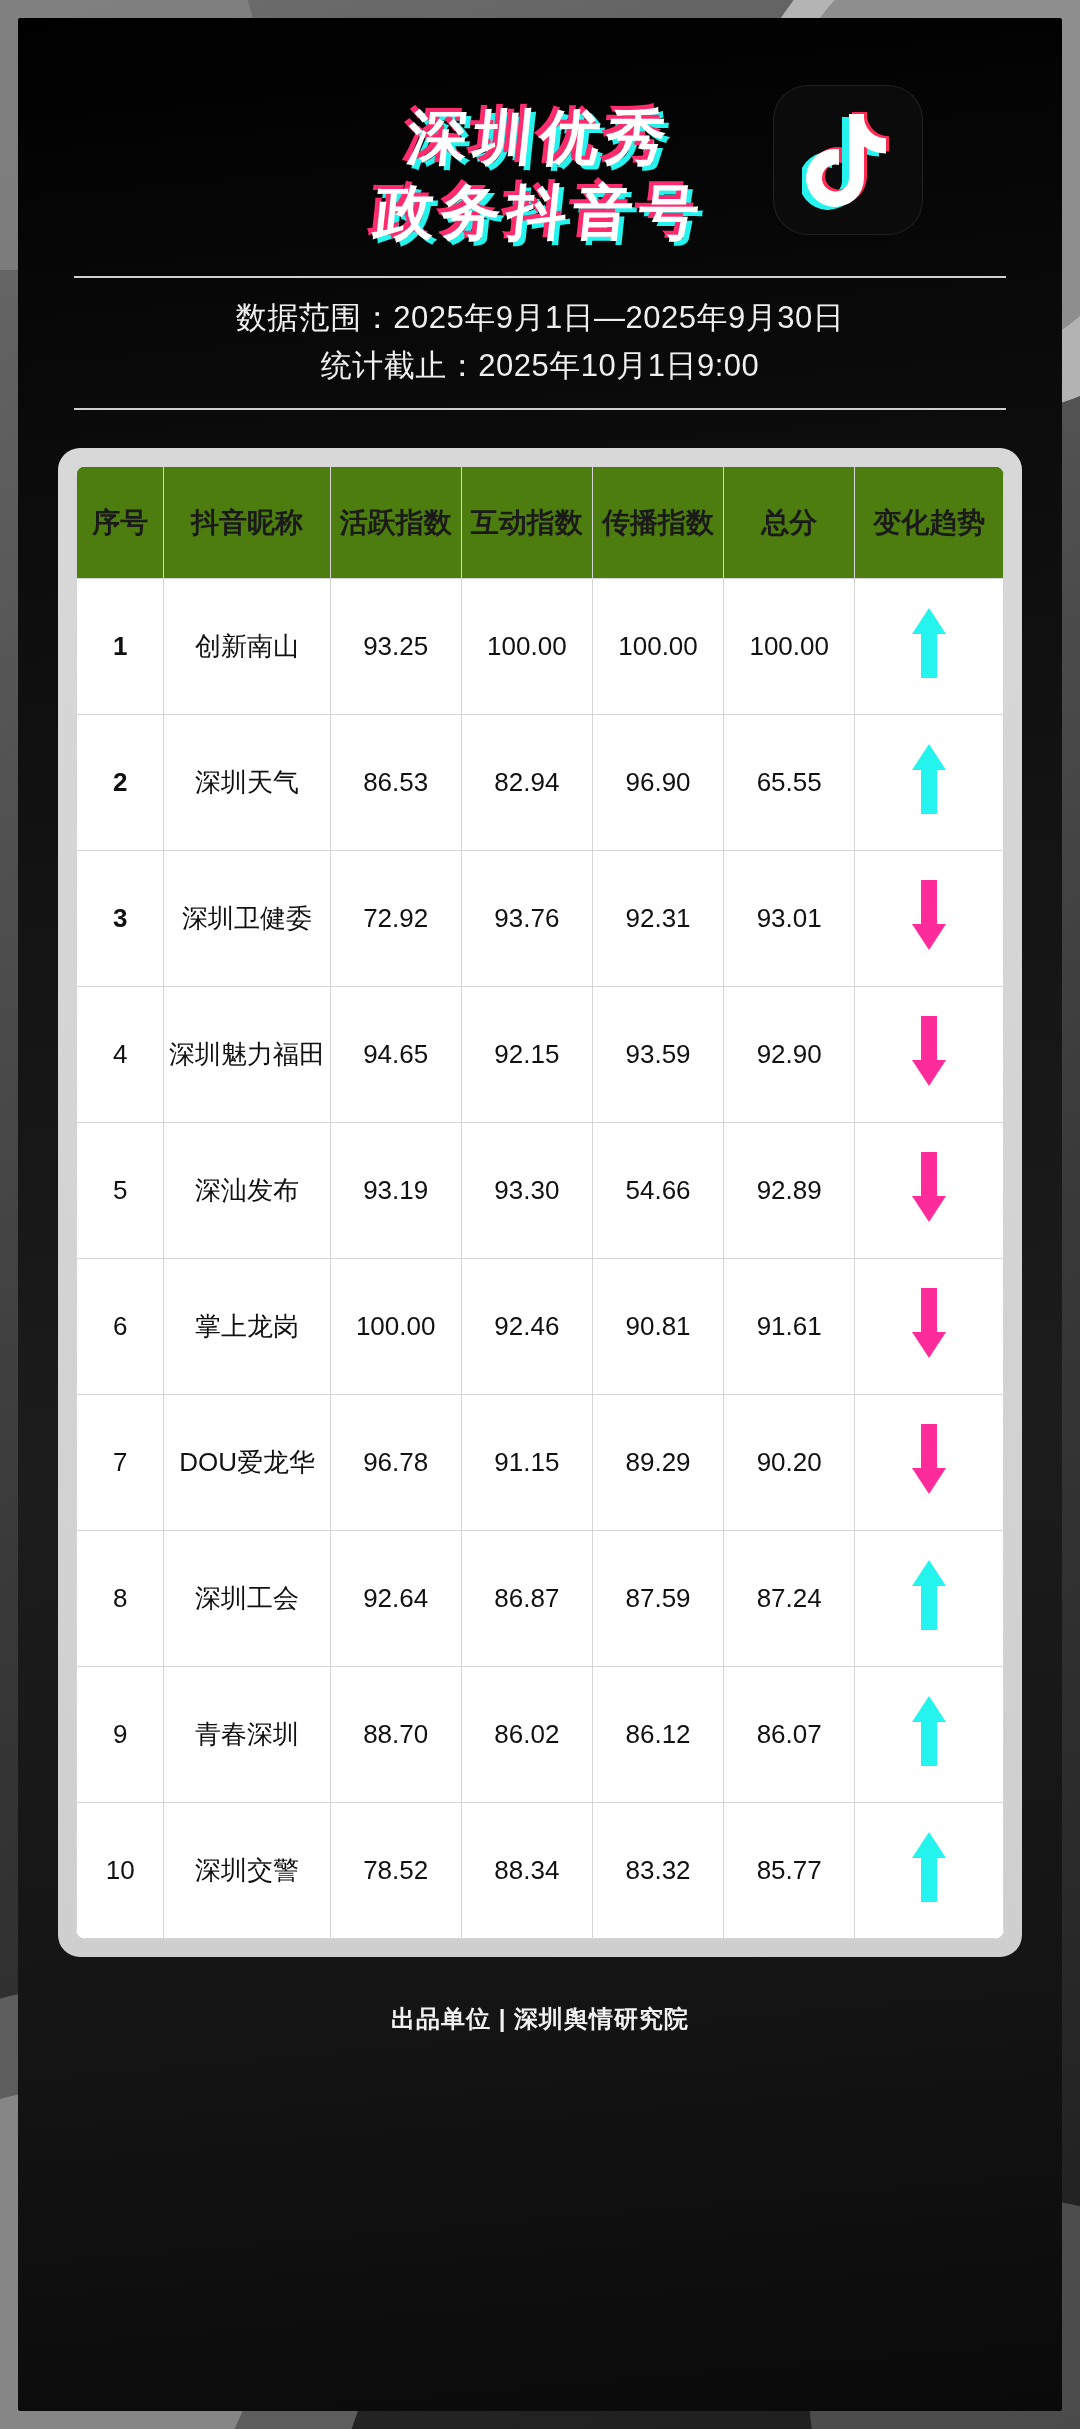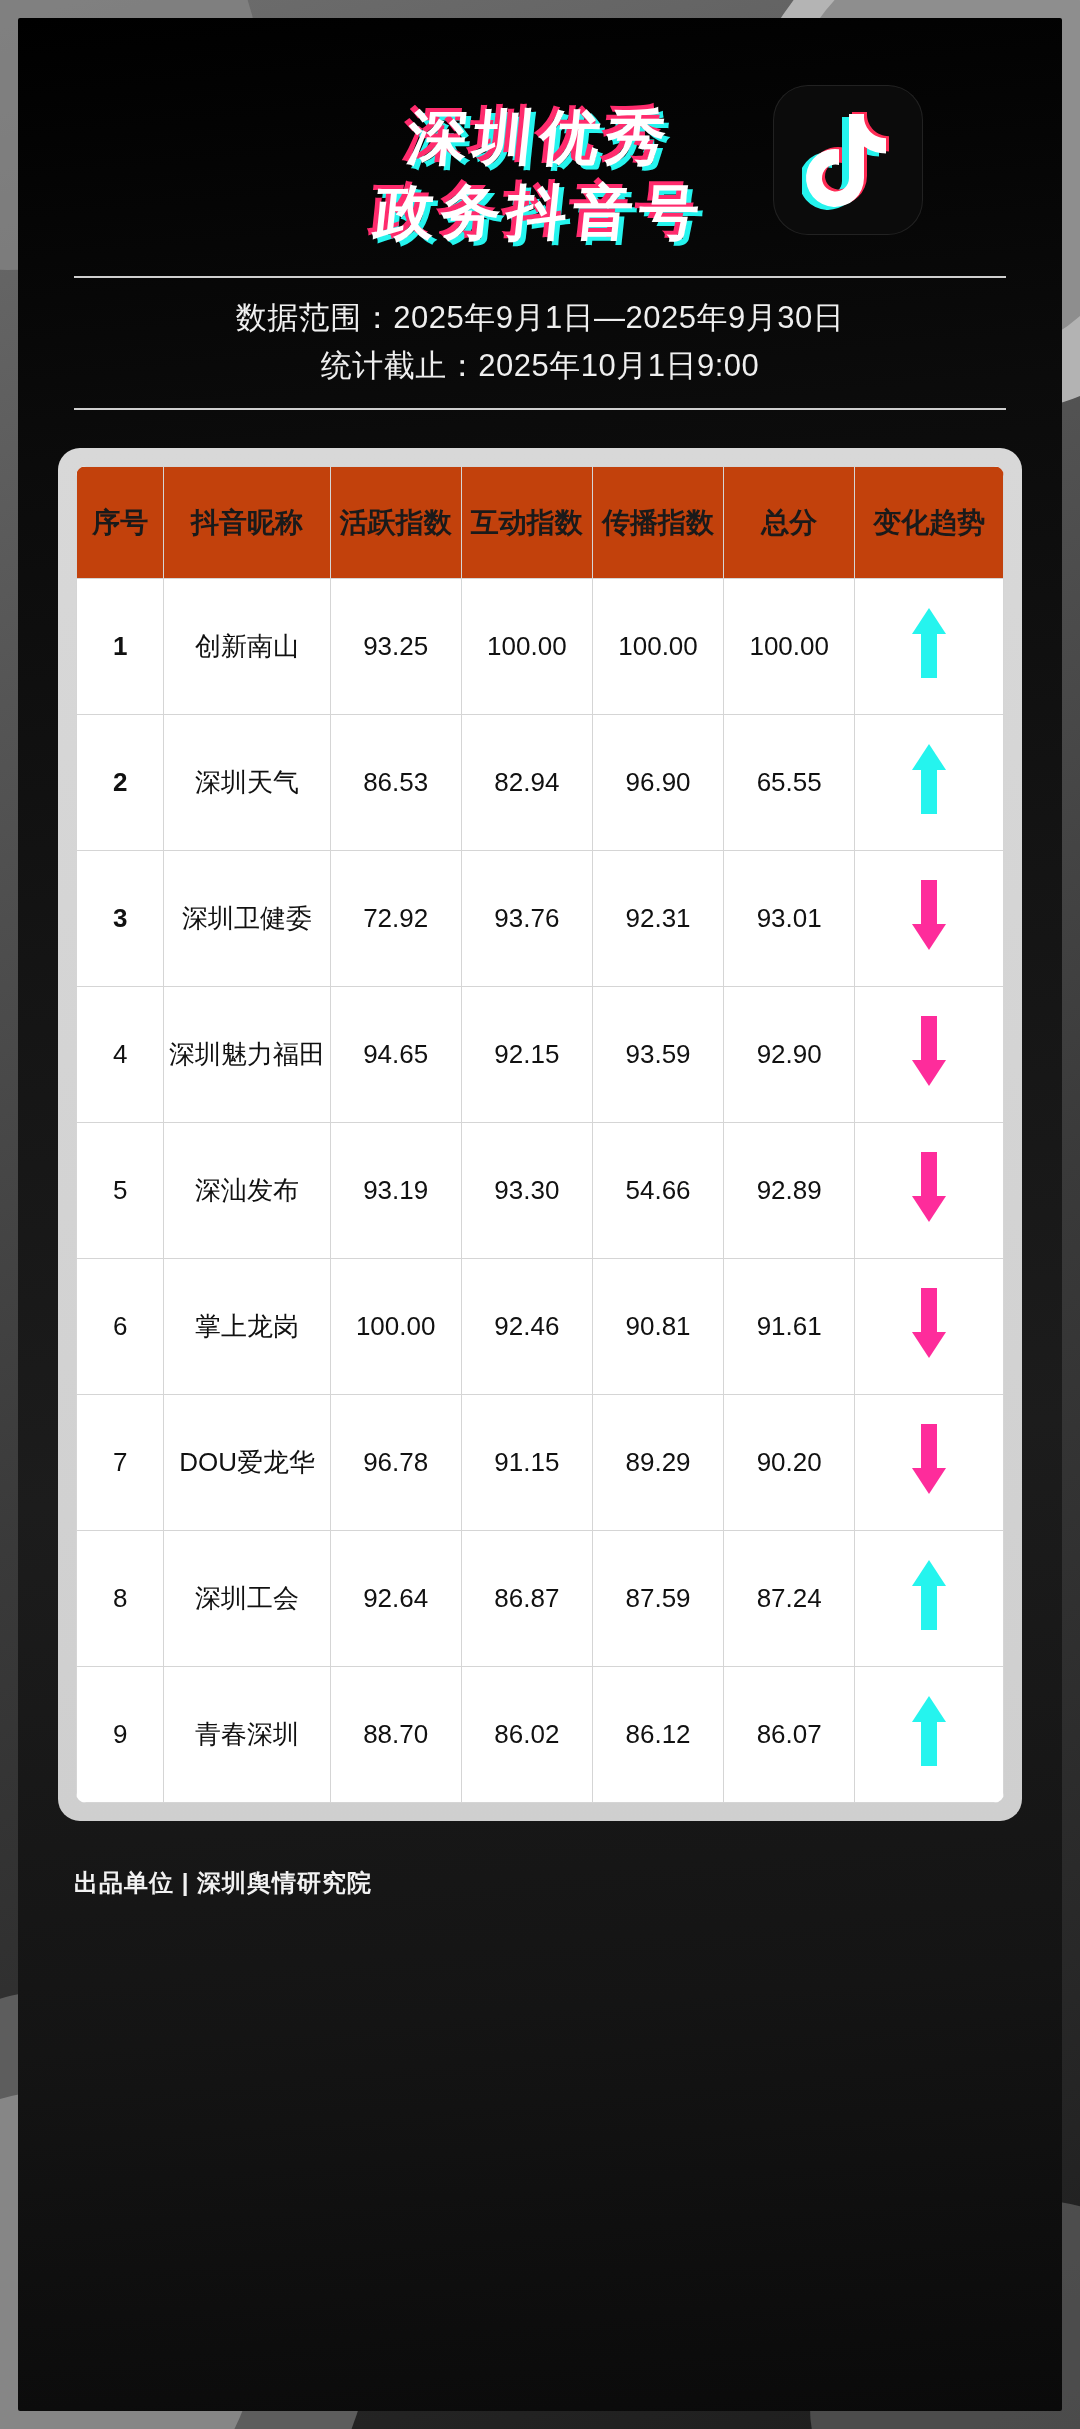--- a/index.html
+++ b/index.html
@@ -141,21 +141,21 @@
     overflow: hidden;
     table-layout: fixed;
   }
   .table th, .table td {
     border: 1px solid #d5d5d5;
     text-align: center;
     vertical-align: middle;
     color: #111;
   }
   .table thead th {
-    background: #c2410c;
+    background: #4d7c0f;
     font-size: 28px;
     font-weight: bold;
     height: 112px;
     color: #1a1a1a;
   }
   .table tbody td {
     height: 136px;
     font-size: 26px;
   }
   .col-rank { width: 10.0%; }
@@ -178,21 +178,21 @@
     border-right: 17px solid transparent;
   }
   .arrow.up .stem { top: 24px; height: 46px; background: #25f4ee; }
   .arrow.up .head { top: 0; border-bottom: 26px solid #25f4ee; }
   .arrow.down .stem { top: 0; height: 46px; background: #fe2c9b; }
   .arrow.down .head { bottom: 0; border-top: 26px solid #fe2c9b; }
 
   
   .footer {
     margin: 46px 56px 0 56px;
-    text-align: left;
+    text-align: center;
     color: #f2f2f2;
     font-size: 24px;
     font-weight: bold;
     letter-spacing: 1px;
   }
 </style>
 </head>
 <body>
 
 <div class="poster">
@@ -321,19 +321,28 @@
             </tr>
             <tr>
               <td>9</td>
               <td class="name-cell">青春深圳</td>
               <td>88.70</td>
               <td>86.02</td>
               <td>86.12</td>
               <td>86.07</td>
               <td><span class="arrow up"><span class="head"></span><span class="stem"></span></span></td>
             </tr>
+            <tr>
+              <td>10</td>
+              <td class="name-cell">深圳交警</td>
+              <td>78.52</td>
+              <td>88.34</td>
+              <td>83.32</td>
+              <td>85.77</td>
+              <td><span class="arrow up"><span class="head"></span><span class="stem"></span></span></td>
+            </tr>
           </tbody>
       </table>
     </div>
 
     <div class="footer">出品单位 | 深圳舆情研究院</div>
   </div>
 </div>
 
 </body></html>

